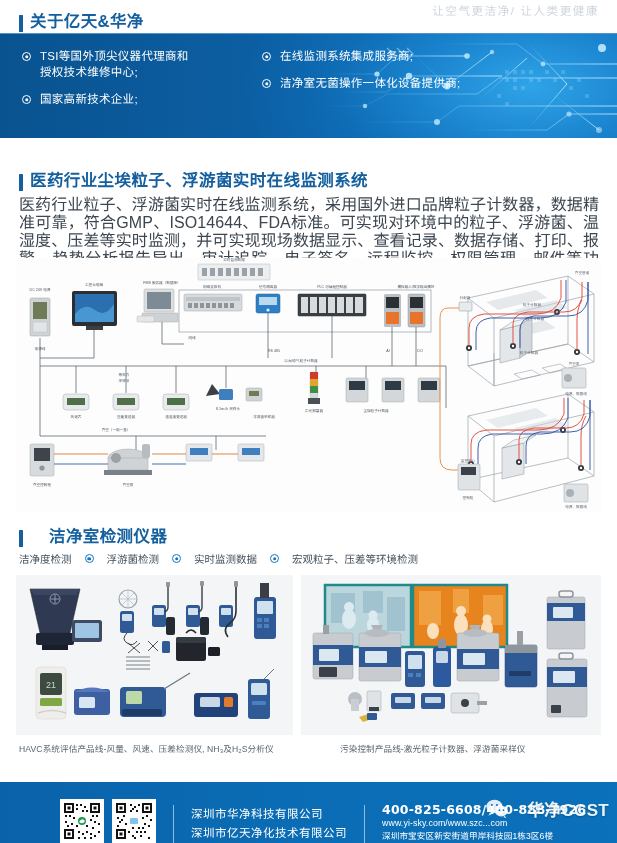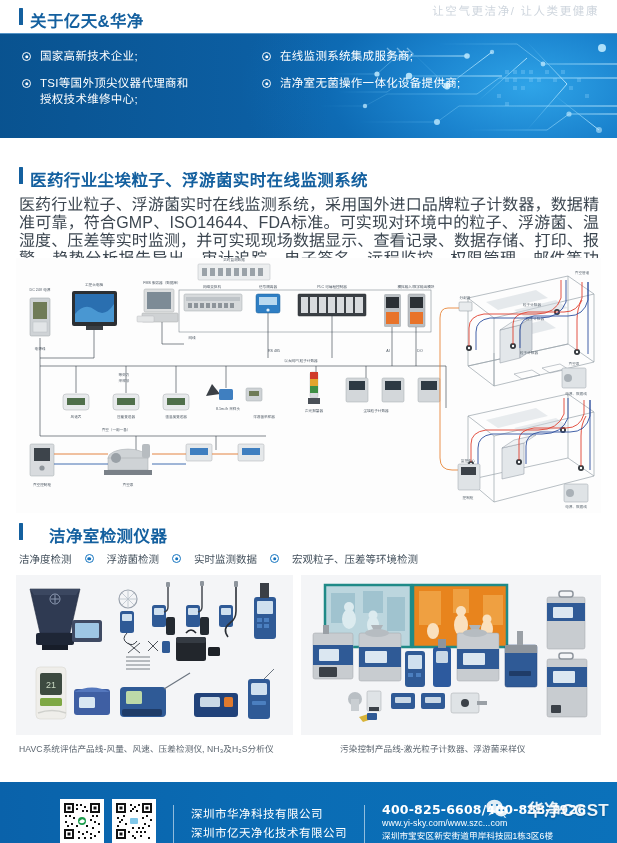--- a/index.html
+++ b/index.html
@@ -27,21 +27,21 @@
     font-size: 11.5px;
     color: #cfd6de;
     letter-spacing: 1.6px;
     white-space: nowrap;
     font-weight: 400;
   }
 
   
   .sec-head {
     display: flex;
-    align-items: flex-start;
+    align-items: flex-end;
     gap: 7px;
   }
   .sec-bar {
     width: 4px;
     height: 17px;
     background: #14609f;
     flex: 0 0 auto;
     border-radius: 0.5px;
   }
   .sec-title {
@@ -344,26 +344,26 @@
       <g fill="none" stroke="#cfeeff" stroke-width="1.4" opacity=".5">
         <path d="M70 14 l6 6 -6 6"></path>
         <path d="M80 14 l6 6 -6 6"></path>
         <path d="M90 14 l6 6 -6 6"></path>
       </g>
     </svg>
 
     <div class="bullets-col" id="col-left">
       <div class="bullet-row">
         <span class="dot-icon"></span>
-        <span class="bullet-txt">国家高新技术企业;</span>
+        <span class="bullet-txt">TSI等国外顶尖仪器代理商和
+授权技术维修中心;</span>
       </div>
       <div class="bullet-row">
         <span class="dot-icon"></span>
-        <span class="bullet-txt">TSI等国外顶尖仪器代理商和
-授权技术维修中心;</span>
+        <span class="bullet-txt">国家高新技术企业;</span>
       </div>
     </div>
 
     <div class="bullets-col" id="col-right">
       <div class="bullet-row">
         <span class="dot-icon"></span>
         <span class="bullet-txt">在线监测系统集成服务商;</span>
       </div>
       <div class="bullet-row">
         <span class="dot-icon"></span>

